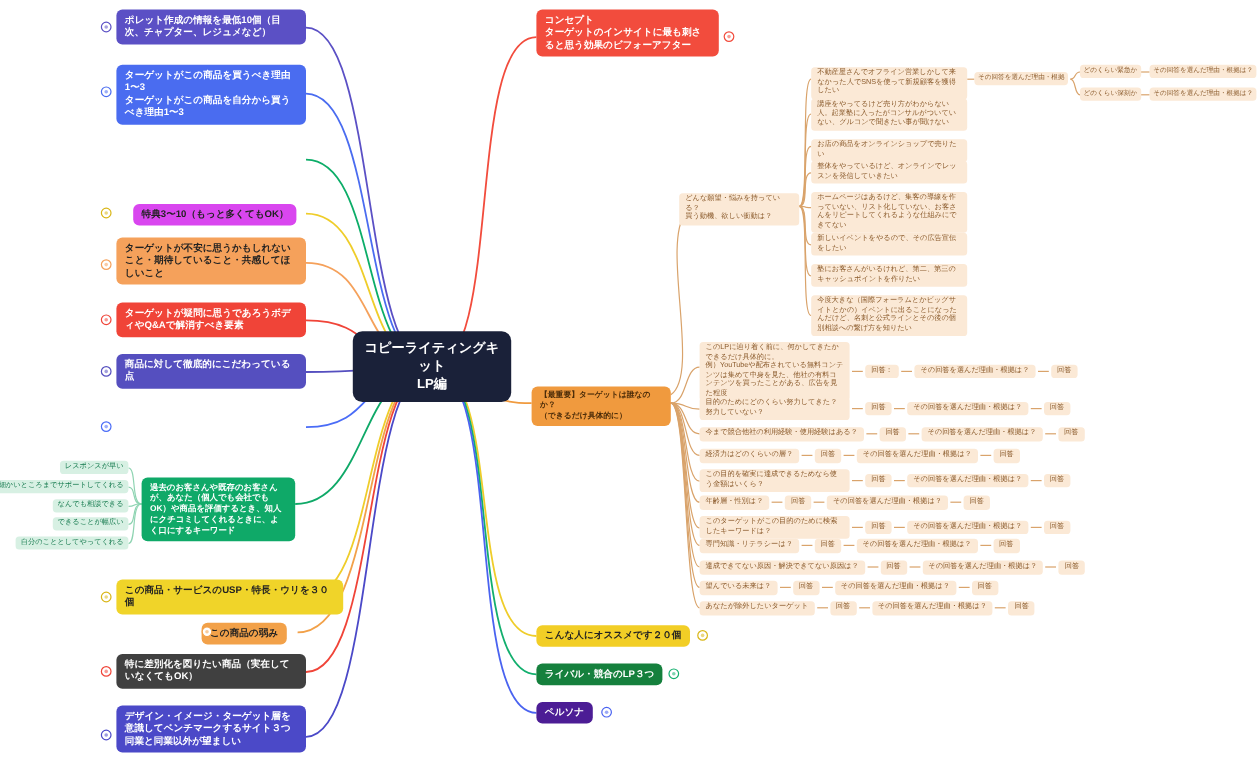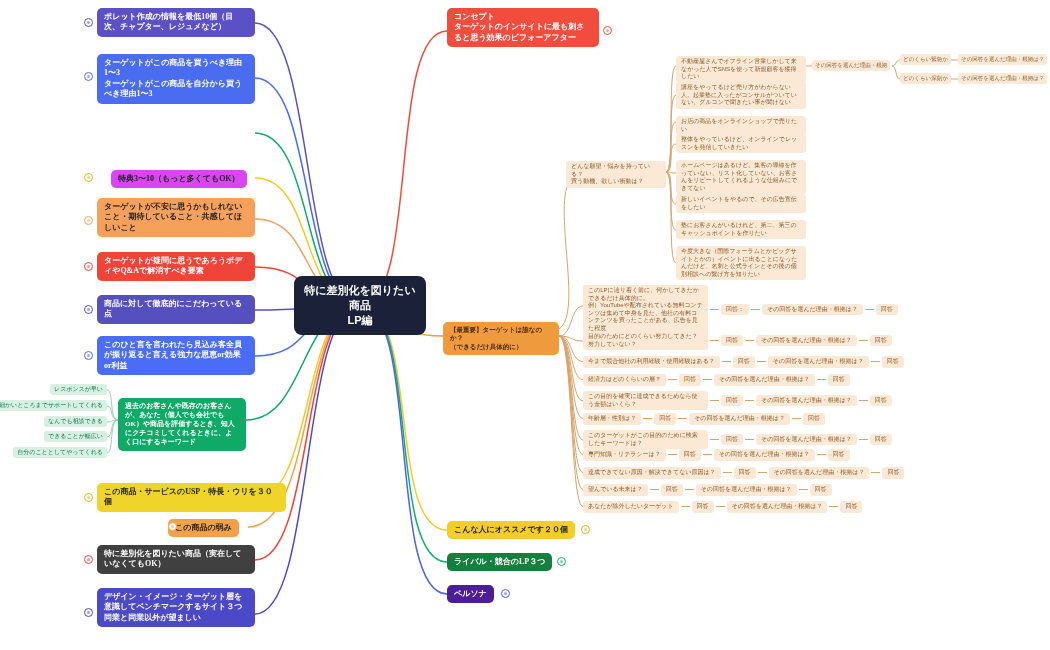--- a/index.html
+++ b/index.html
@@ -1,18 +1,18 @@
 <!DOCTYPE html>
 <html><head>
 <meta charset="utf-8">
 <style>
   html,body{margin:0;padding:0;background:#fff;font-family:"Liberation Sans",sans-serif;}
   .canvas{position:relative;width:1050px;height:650px;background:#fff;overflow:hidden;}
   svg.links{position:absolute;left:0;top:0;z-index:0;}
-  .node{position:absolute;z-index:1;box-sizing:border-box;border-radius:5px;white-space:pre-line;font-family:Liberation Serif, serif;}
+  .node{position:absolute;z-index:1;box-sizing:border-box;border-radius:5px;white-space:pre-line;}
   .topic{font-size:8px;line-height:1.3;font-weight:bold;color:#fff;padding:4px 7px;}
   .topic.dark{color:#222;}
   .topic.sm{font-size:7px;line-height:1.3;}
   .topic.fit{white-space:nowrap;width:auto;}
   .center{position:absolute;z-index:2;left:294px;top:276px;width:132px;background:#1A2139;color:#fff;
           font-size:11px;line-height:1.35;font-weight:bold;text-align:center;border-radius:8px;
           padding:7px 6px;box-sizing:border-box;white-space:pre-line;}
   .kw{position:absolute;z-index:1;font-size:6px;line-height:1.2;color:#157A4E;background:#D7F0E3;
       border-radius:3px;padding:2px 4px;white-space:nowrap;}
   .ans,.qn,.mini,.tiny{box-sizing:border-box;font-size:6px;line-height:1.25;color:#8A5A2B;
@@ -84,31 +84,30 @@
       <path d="M666,172 C675,172 667,230 676,230"></path>
       <path d="M666,172 C675,172 667,263 676,263"></path>
       <path d="M806,66 L812,66"></path>
       <path d="M892,66 C897,66 895,60 900,60"></path>
       <path d="M892,66 C897,66 895,79 900,79"></path>
       <path d="M950,60 L958,60"></path>
       <path d="M950,79 L958,79"></path>
     </g>
   </svg>
 
-  <div class="center">特に差別化を図りたい商品
+  <div class="center">コピーライティングキット
 LP編</div>
 
   <div class="node topic" style="left:97px;top:8px;width:158px;background:#5B50C5">ポレット作成の情報を最低10個（目次、チャプター、レジュメなど）</div>
   <div class="node topic" style="left:97px;top:54px;width:158px;background:#4A6CF0">ターゲットがこの商品を買うべき理由1〜3
 ターゲットがこの商品を自分から買うべき理由1〜3</div>
   <div class="node topic dark fit" style="left:111px;top:170px;background:#d946ef">特典3〜10（もっと多くてもOK）</div>
   <div class="node topic dark" style="left:97px;top:198px;width:158px;background:#F5A15B">ターゲットが不安に思うかもしれないこと・期待していること・共感してほしいこと</div>
   <div class="node topic" style="left:97px;top:252px;width:158px;background:#F04438">ターゲットが疑問に思うであろうボディやQ&amp;Aで解消すべき要素</div>
   <div class="node topic" style="left:97px;top:295px;width:158px;background:#554FBF">商品に対して徹底的にこだわっている点</div>
-  <div class="node topic" style="left:97px;top:336px;width:158px;background:#4A6CF7">このひと言を言われたら見込み客全員が振り返ると言える強力な恩恵or効果or利益</div>
   <div class="node topic sm" style="left:118px;top:398px;width:128px;background:#0FA968">過去のお客さんや既存のお客さんが、あなた（個人でも会社でもOK）や商品を評価するとき、知人にクチコミしてくれるときに、よく口にするキーワード</div>
   <div class="node topic dark" style="left:97px;top:483px;width:189px;background:#F0D429">この商品・サービスのUSP・特長・ウリを３０個</div>
   <div class="node topic dark fit" style="left:168px;top:519px;background:#F2A149">この商品の弱み</div>
   <div class="node topic" style="left:97px;top:545px;width:158px;background:#404040">特に差別化を図りたい商品（実在していなくてもOK）</div>
   <div class="node topic" style="left:97px;top:588px;width:158px;background:#4B49C8">デザイン・イメージ・ターゲット層を意識してベンチマークするサイト３つ
 同業と同業以外が望ましい</div>
 
   <div class="kw" style="right:943px;top:384px">レスポンスが早い</div>
   <div class="kw" style="right:943px;top:400px">細かいところまでサポートしてくれる</div>
   <div class="kw" style="right:943px;top:416px">なんでも相談できる</div>

